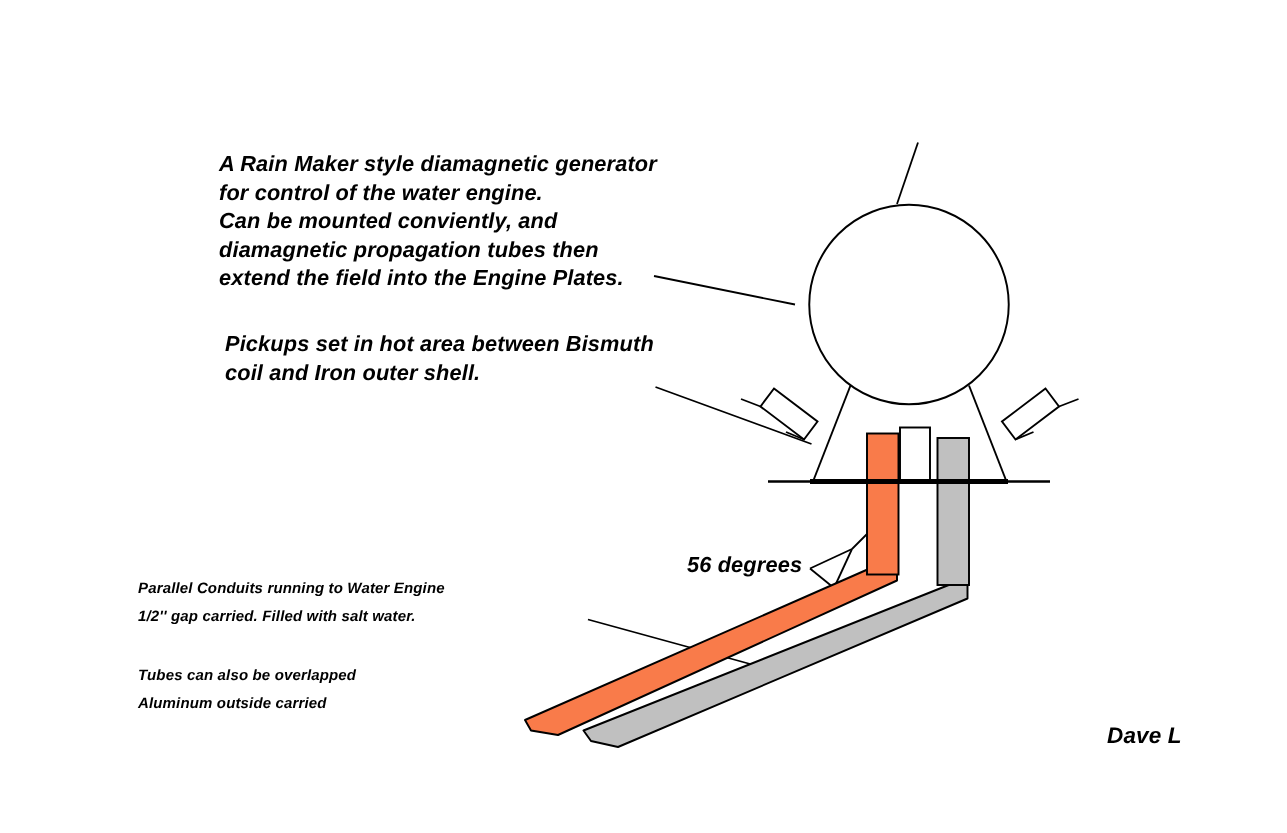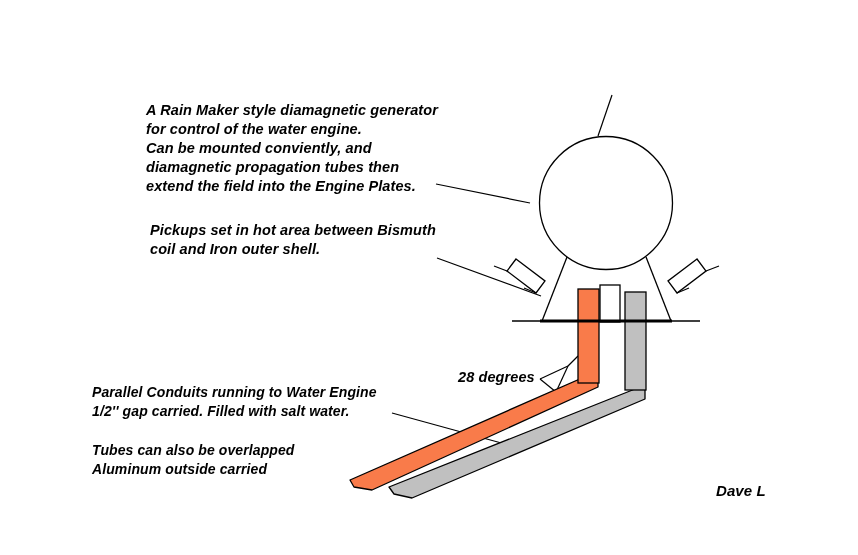--- a/index.html
+++ b/index.html
@@ -26,30 +26,30 @@
     position: absolute;
     font-style: italic;
     font-weight: bold;
     font-size: 14.5px;
     line-height: 19px;
     color: #000000;
     white-space: pre;
     letter-spacing: 0.1px;
   }
   .note-sm {
-    font-size: 14px;
+    font-size: 10px;
     line-height: 19px;
   }
   #note-intro   { left: 146px; top: 101px; }
   #note-pickups { left: 150px; top: 221px; }
   #note-conduit { left: 92px;  top: 383px; }
   #note-overlap { left: 92px;  top: 441px; }
   #label-rm     { left: 541px; top: 75px;  }
   #label-45     { left: 458px; top: 368px; }
-  #label-sign   { left: 716px; top: 481px; font-size: 15px; }
+  #label-sign   { left: 738px; top: 481px; font-size: 15px; }
 </style>
 </head>
 <body>
 
 <div id="canvas">
 
   <svg id="art" viewBox="0 0 858 555">
 
     <line x1="436" y1="184" x2="530" y2="203" stroke="#000000" stroke-width="1.2"></line>
 
@@ -110,17 +110,17 @@
   <div class="note" id="note-pickups">Pickups set in hot area between Bismuth
 coil and Iron outer shell.</div>
 
   <div class="note note-sm" id="note-conduit">Parallel Conduits running to Water Engine
 1/2'' gap carried. Filled with salt water.</div>
 
   <div class="note note-sm" id="note-overlap">Tubes can also be overlapped
 Aluminum outside carried</div>
 
 
-  <div class="note" id="label-45">28 degrees</div>
+  <div class="note" id="label-45">56 degrees</div>
 
   <div class="note" id="label-sign">Dave L</div>
 
 </div>
 
 </body></html>

